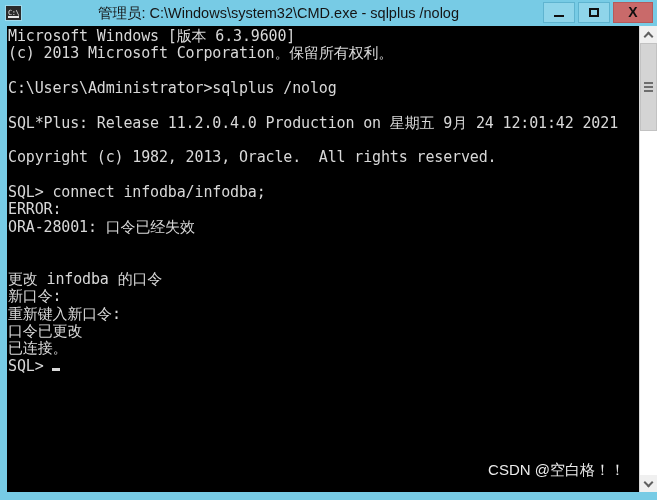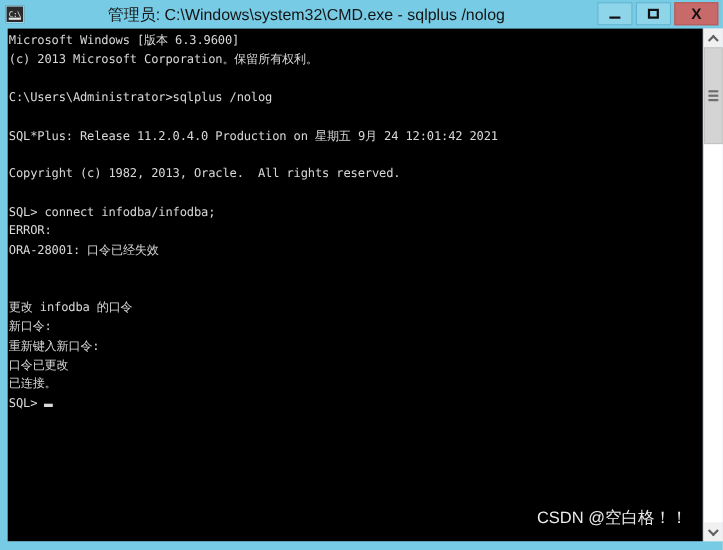--- a/index.html
+++ b/index.html
@@ -151,21 +151,21 @@
     overflow: hidden;
   }
 
   #console-text {
     position: absolute;
     left: 1px;
     top: 2px;
     right: 0;
     color: #d8d8d8;
     font-family: "DejaVu Sans Mono", "Liberation Mono", monospace;
-    font-size: 11px;
+    font-size: 15px;
     line-height: 17.35px;
     white-space: pre;
     letter-spacing: -0.15px;
   }
   #console-text .ln {
     display: block;
     height: 17.35px;
   }
   .cursor {
     display: inline-block;

